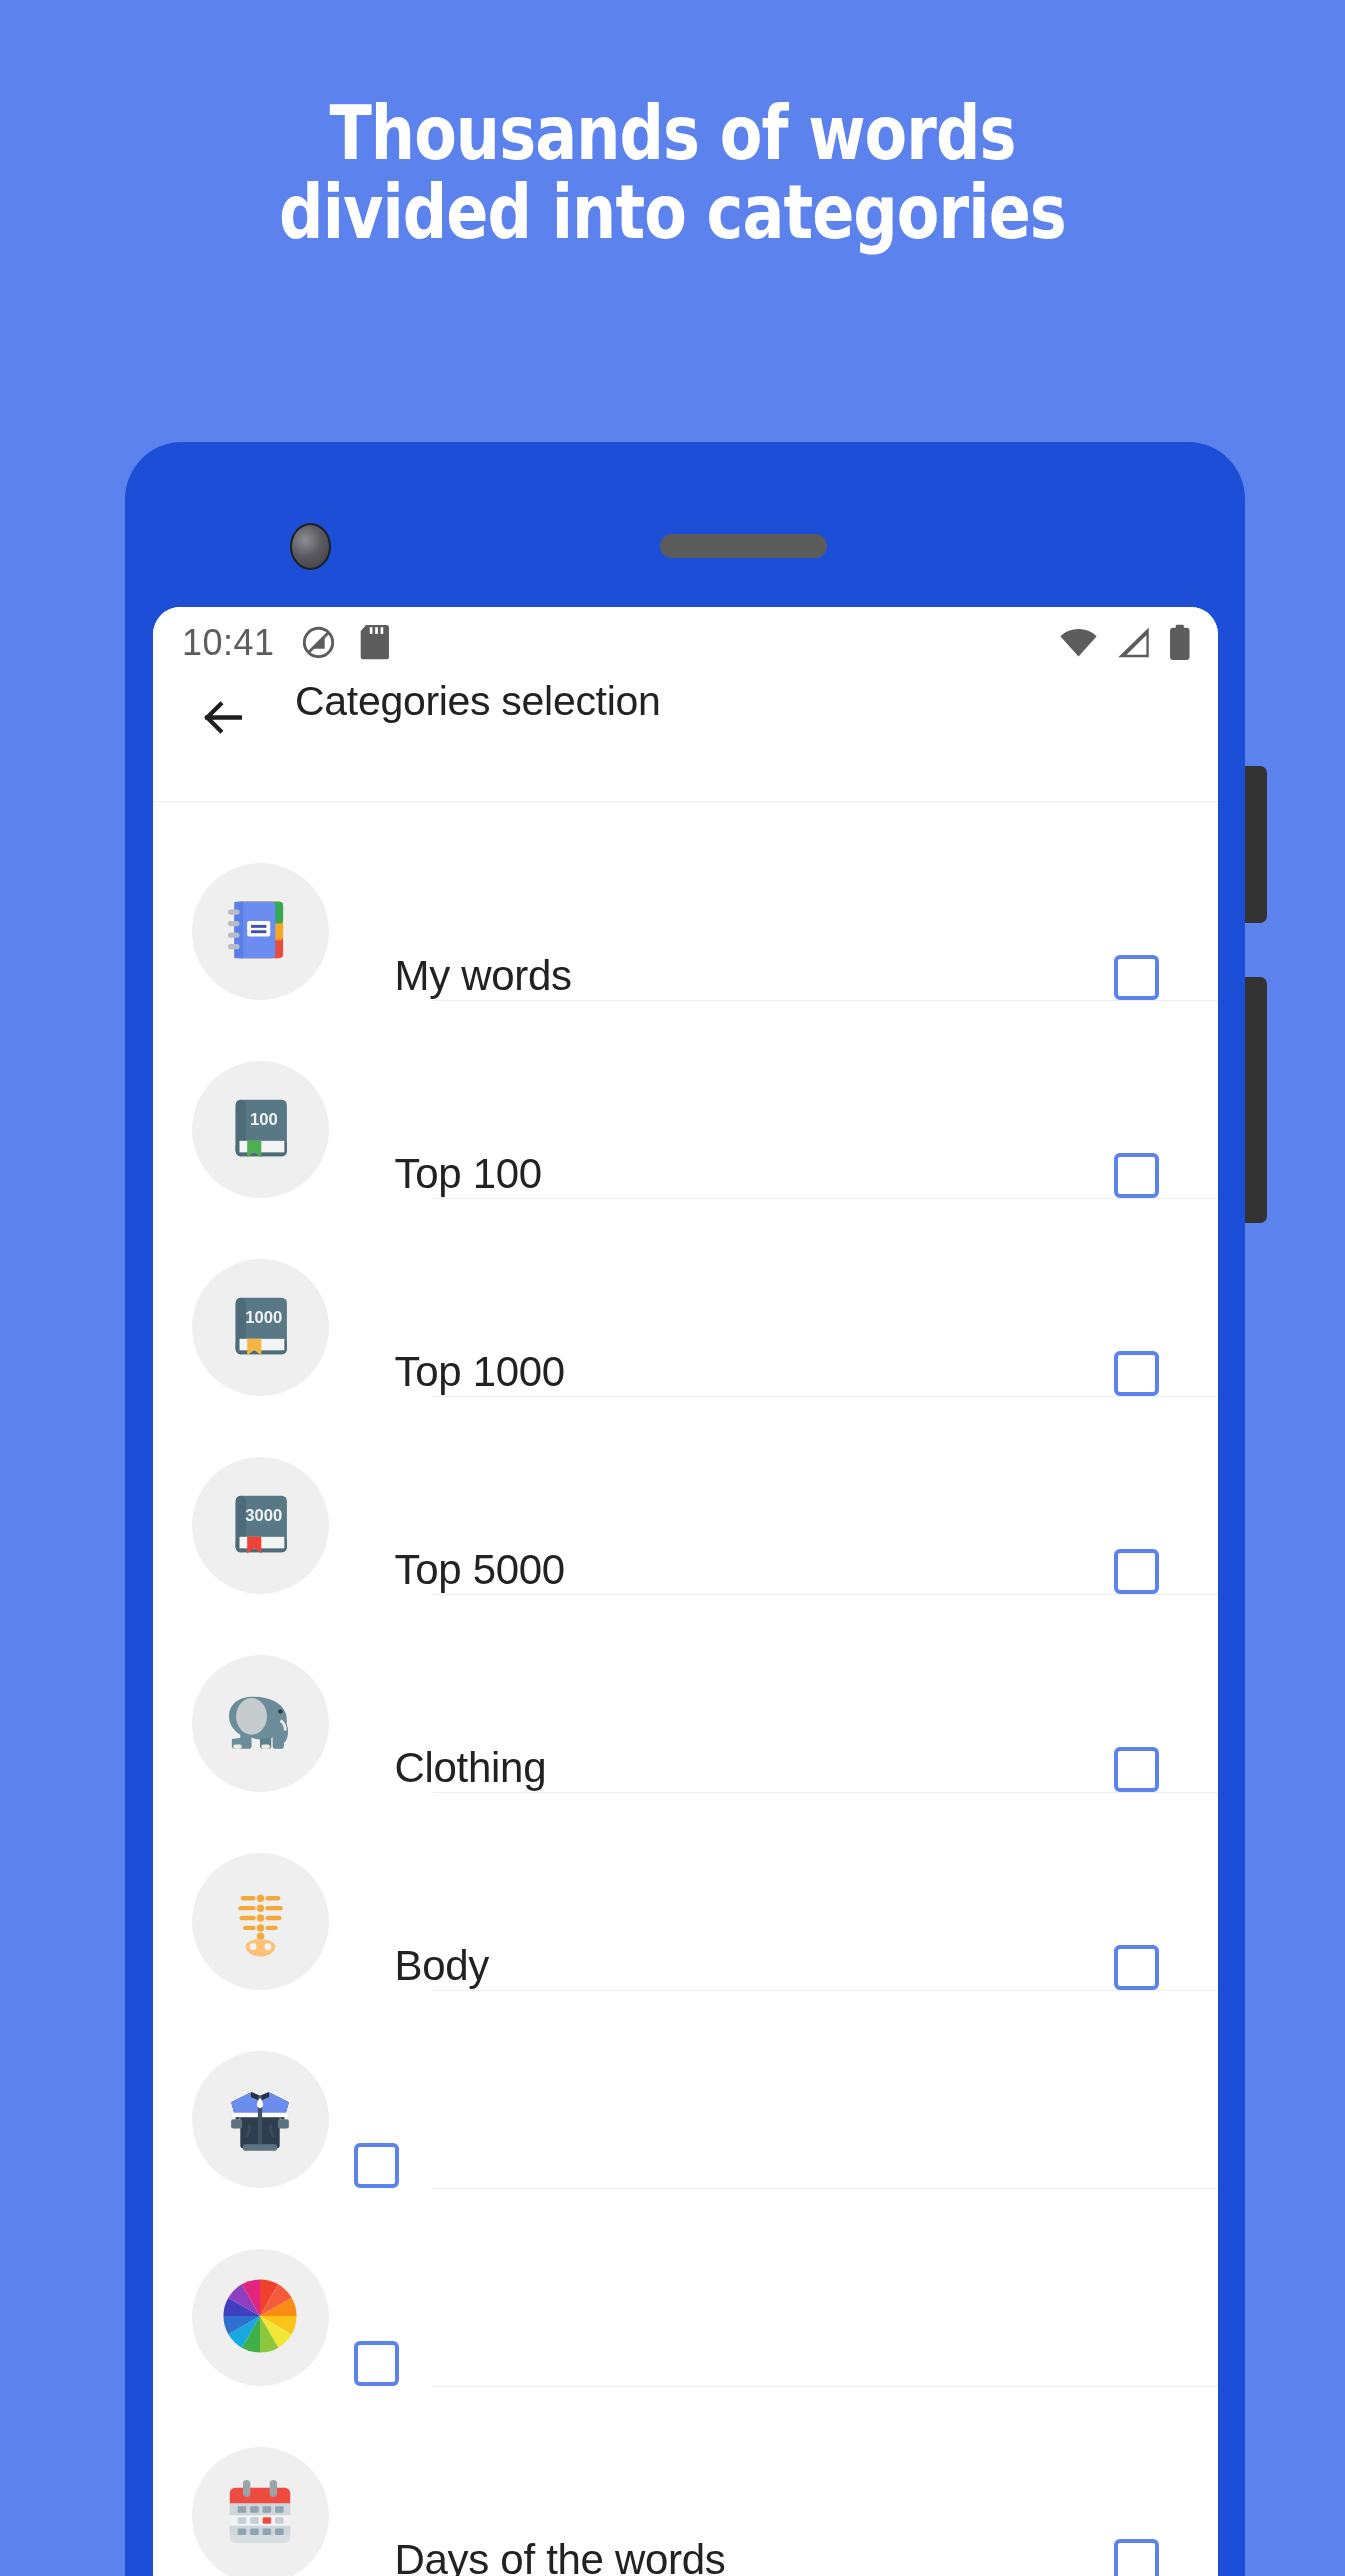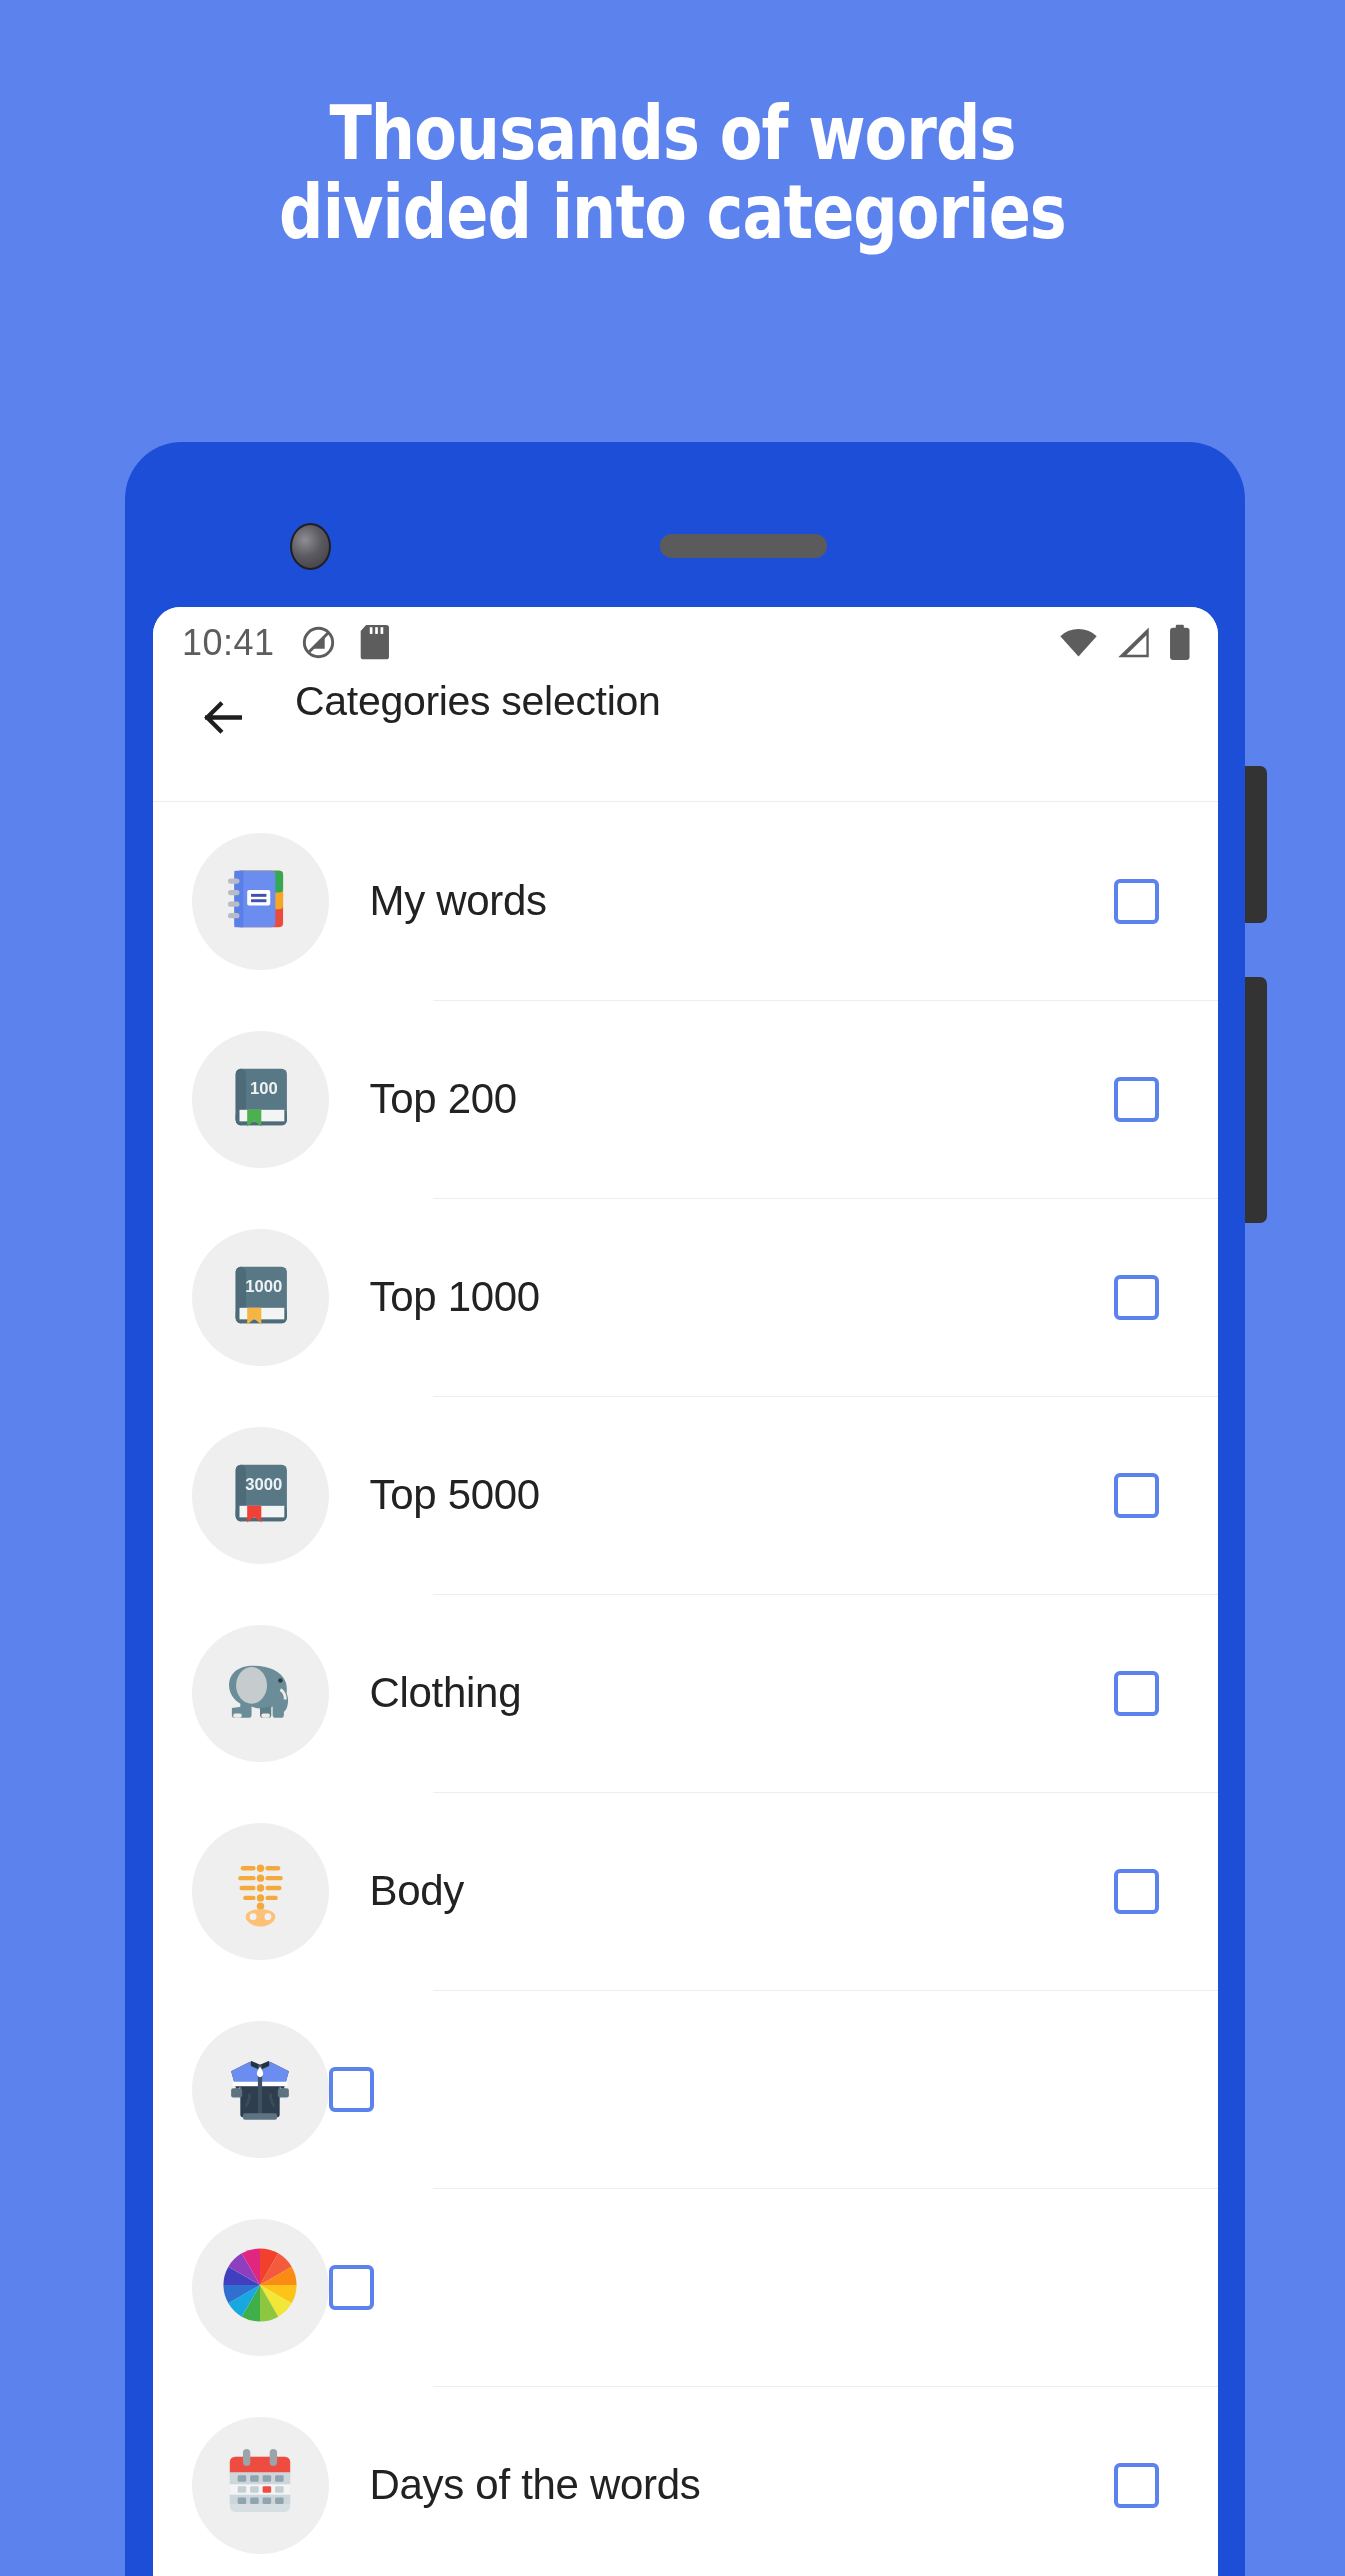--- a/index.html
+++ b/index.html
@@ -127,25 +127,26 @@
     color: #222222;
     font-weight: 400;
     letter-spacing: -0.3px;
   }
 
   
   .list { background: #ffffff; }
   .row {
     position: relative;
     display: flex;
-    align-items: center;
+    align-items: flex-end;
     height: 198px;
     padding-left: 39px;
     padding-right: 53px;
     cursor: pointer;
+    gap: 25px;
   }
   .row + .row::before {
     content: "";
     position: absolute;
     left: 280px; right: 0; top: 0;
     height: 1px;
     background: #eeeeee;
   }
   .row-icon {
     width: 137px; height: 137px;
@@ -273,21 +274,21 @@
             <svg width="82" height="82" viewBox="0 0 64 64">
               <rect x="13" y="10" width="40" height="44" rx="4" fill="#587885"></rect>
               <rect x="13" y="10" width="8" height="44" rx="4" fill="#4d6b78"></rect>
               <rect x="13" y="42" width="40" height="12" rx="4" fill="#4d6b78"></rect>
               <rect x="16" y="42" width="35" height="9" fill="#f3f4f4"></rect>
               <path d="M22 42 H33 V55 L27.5 50.5 L22 55 Z" fill="#4caf50"></path>
               <text x="35" y="30" font-family="Liberation Sans, sans-serif" font-size="13" font-weight="700" fill="#eef2f3" text-anchor="middle">100</text>
             </svg>
           </span>
         </div>
-        <div class="row-label">Top 200</div>
+        <div class="row-label">Top 100</div>
         <div class="checkbox"></div>
       </div>
 
       <div class="row">
         <div class="row-icon">
           <span>
             <svg width="82" height="82" viewBox="0 0 64 64">
               <rect x="13" y="10" width="40" height="44" rx="4" fill="#587885"></rect>
               <rect x="13" y="10" width="8" height="44" rx="4" fill="#4d6b78"></rect>
               <rect x="13" y="42" width="40" height="12" rx="4" fill="#4d6b78"></rect>

